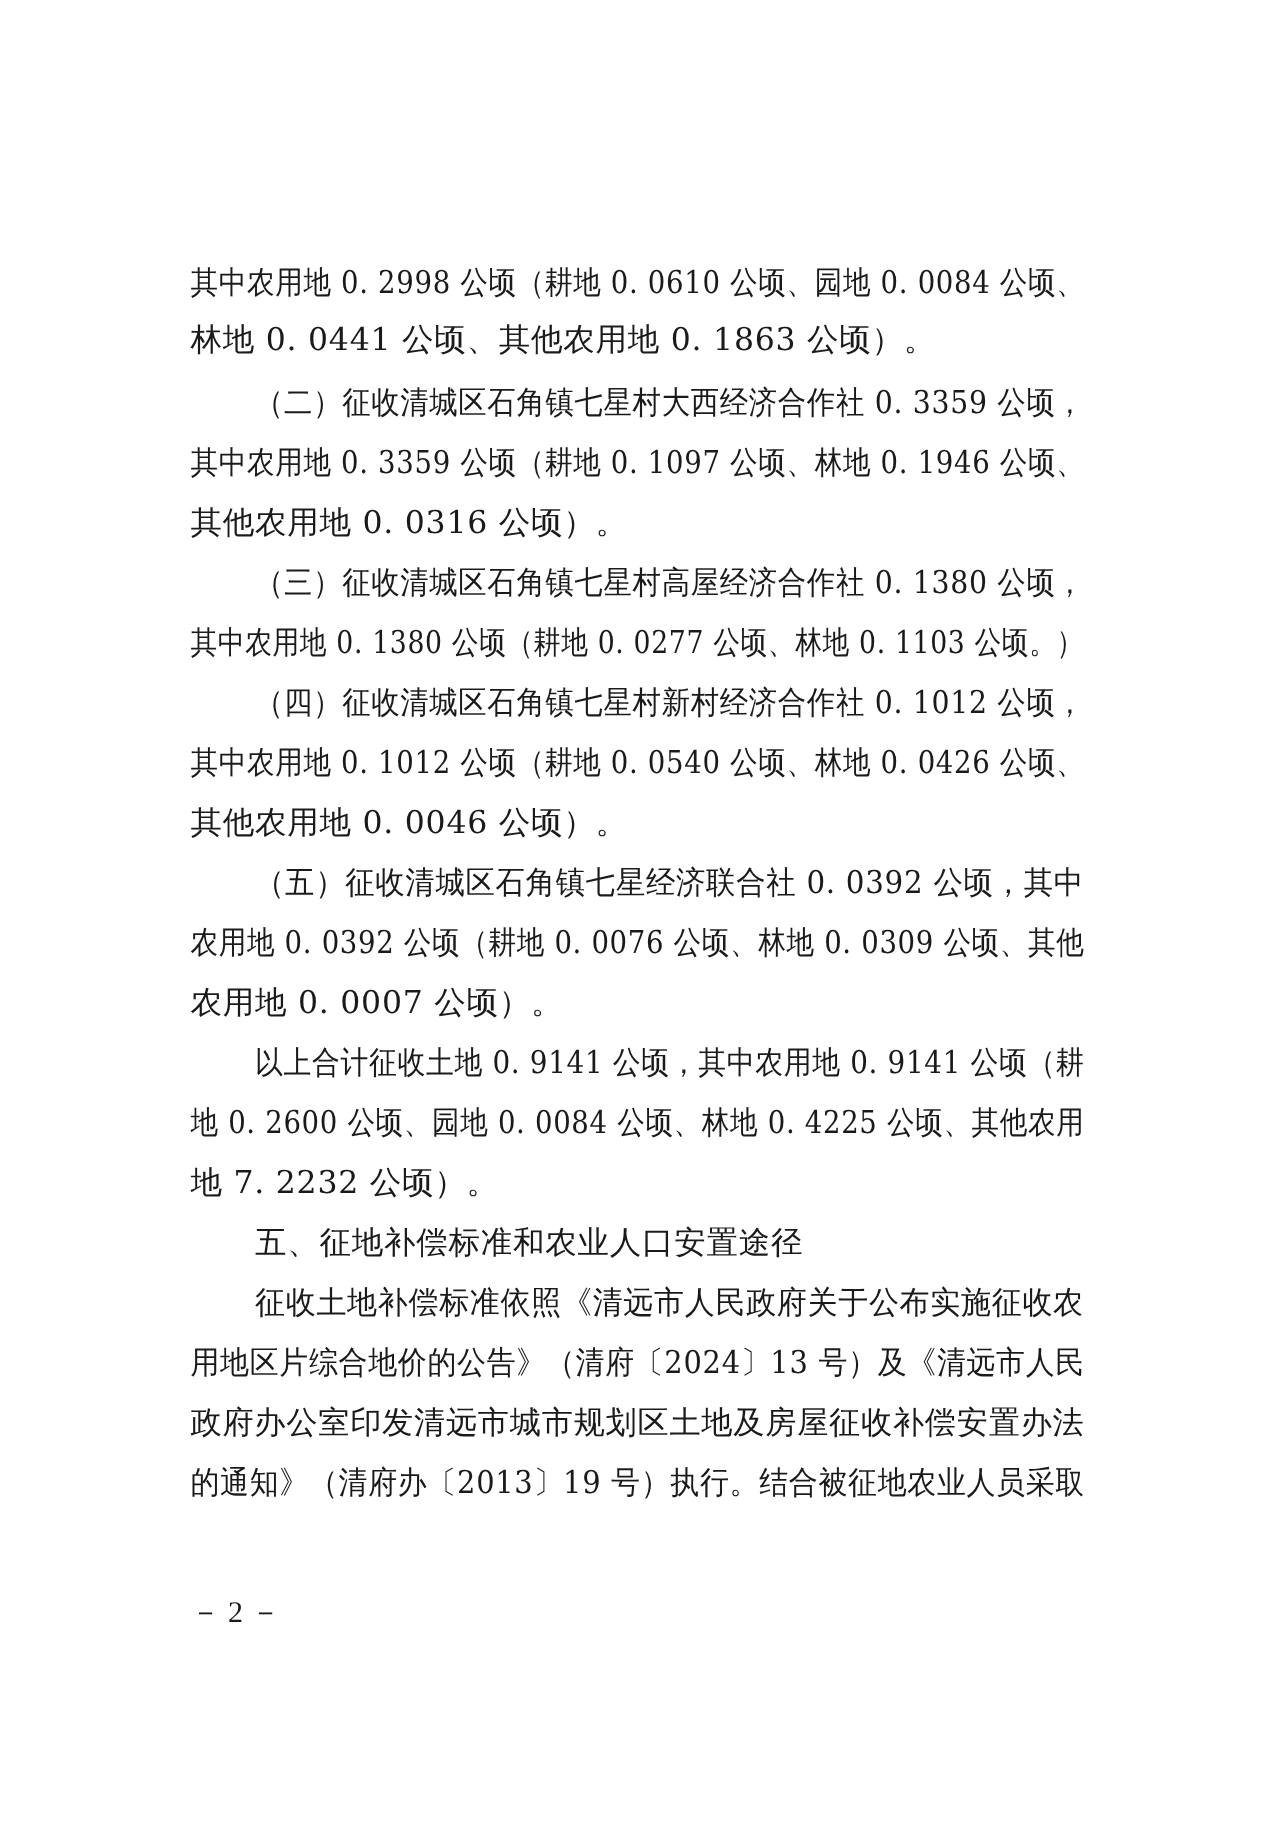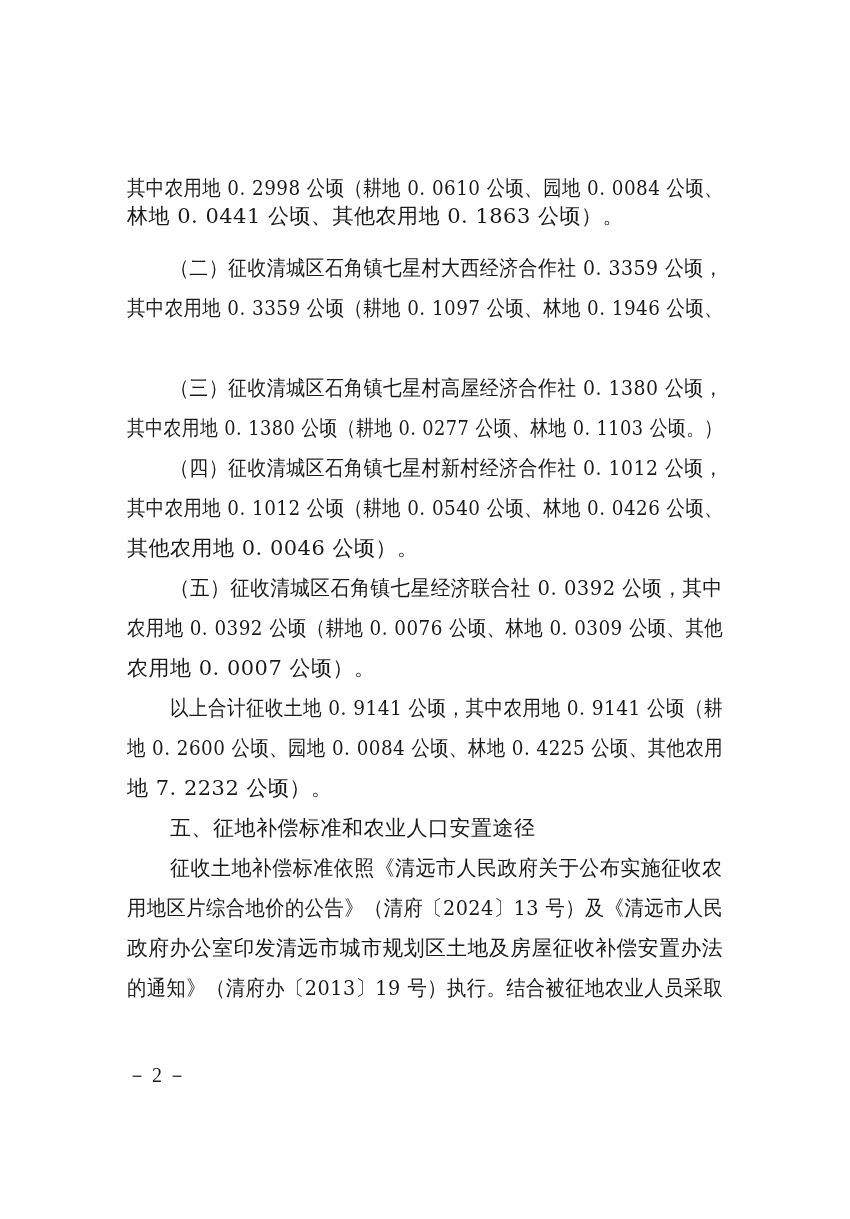--- a/index.html
+++ b/index.html
@@ -11,23 +11,24 @@
   .indent { left: 170px; width: 553px; }
   .heading { font-family: "DejaVu Sans", "Liberation Sans", sans-serif; font-weight: normal; font-size: 21px; }
   .pagenum { position: absolute; left: 127px; top: 1062px; font-size: 20px; line-height: 26px;
              font-family: "Liberation Serif", serif; }
 </style>
 </head>
 <body>
 
 <div class="page">
   <div class="line" style="top: 174px; transform: scaleX(0.875184);">其中农用地 0. 2998 公顷（耕地 0. 0610 公顷、园地 0. 0084 公顷、</div>
-  <div class="line" style="top:202px">林地 0. 0441 公顷、其他农用地 0. 1863 公顷）。</div>
+  <div class="line" style="top:212px">林地 0. 0441 公顷、其他农用地 0. 1863 公顷）。</div>
   <div class="line indent" style="top: 254px; transform: scaleX(0.900651);">（二）征收清城区石角镇七星村大西经济合作社 0. 3359 公顷，</div>
   <div class="line" style="top: 294px; transform: scaleX(0.875184);">其中农用地 0. 3359 公顷（耕地 0. 1097 公顷、林地 0. 1946 公顷、</div>
+  <div class="line" style="top:334px">其他农用地 0. 0316 公顷）。</div>
   <div class="line indent" style="top: 374px; transform: scaleX(0.900651);">（三）征收清城区石角镇七星村高屋经济合作社 0. 1380 公顷，</div>
   <div class="line" style="top: 414px; transform: scaleX(0.847795);">其中农用地 0. 1380 公顷（耕地 0. 0277 公顷、林地 0. 1103 公顷。）</div>
   <div class="line indent" style="top: 454px; transform: scaleX(0.900651);">（四）征收清城区石角镇七星村新村经济合作社 0. 1012 公顷，</div>
   <div class="line" style="top: 494px; transform: scaleX(0.875184);">其中农用地 0. 1012 公顷（耕地 0. 0540 公顷、林地 0. 0426 公顷、</div>
   <div class="line" style="top:534px">其他农用地 0. 0046 公顷）。</div>
   <div class="line indent" style="top: 574px; transform: scaleX(0.932546);">（五）征收清城区石角镇七星经济联合社 0. 0392 公顷，其中</div>
   <div class="line" style="top: 614px; transform: scaleX(0.875184);">农用地 0. 0392 公顷（耕地 0. 0076 公顷、林地 0. 0309 公顷、其他</div>
   <div class="line" style="top:654px">农用地 0. 0007 公顷）。</div>
   <div class="line indent" style="top: 694px; transform: scaleX(0.883387);">以上合计征收土地 0. 9141 公顷，其中农用地 0. 9141 公顷（耕</div>
   <div class="line" style="top: 734px; transform: scaleX(0.875184);">地 0. 2600 公顷、园地 0. 0084 公顷、林地 0. 4225 公顷、其他农用</div>

